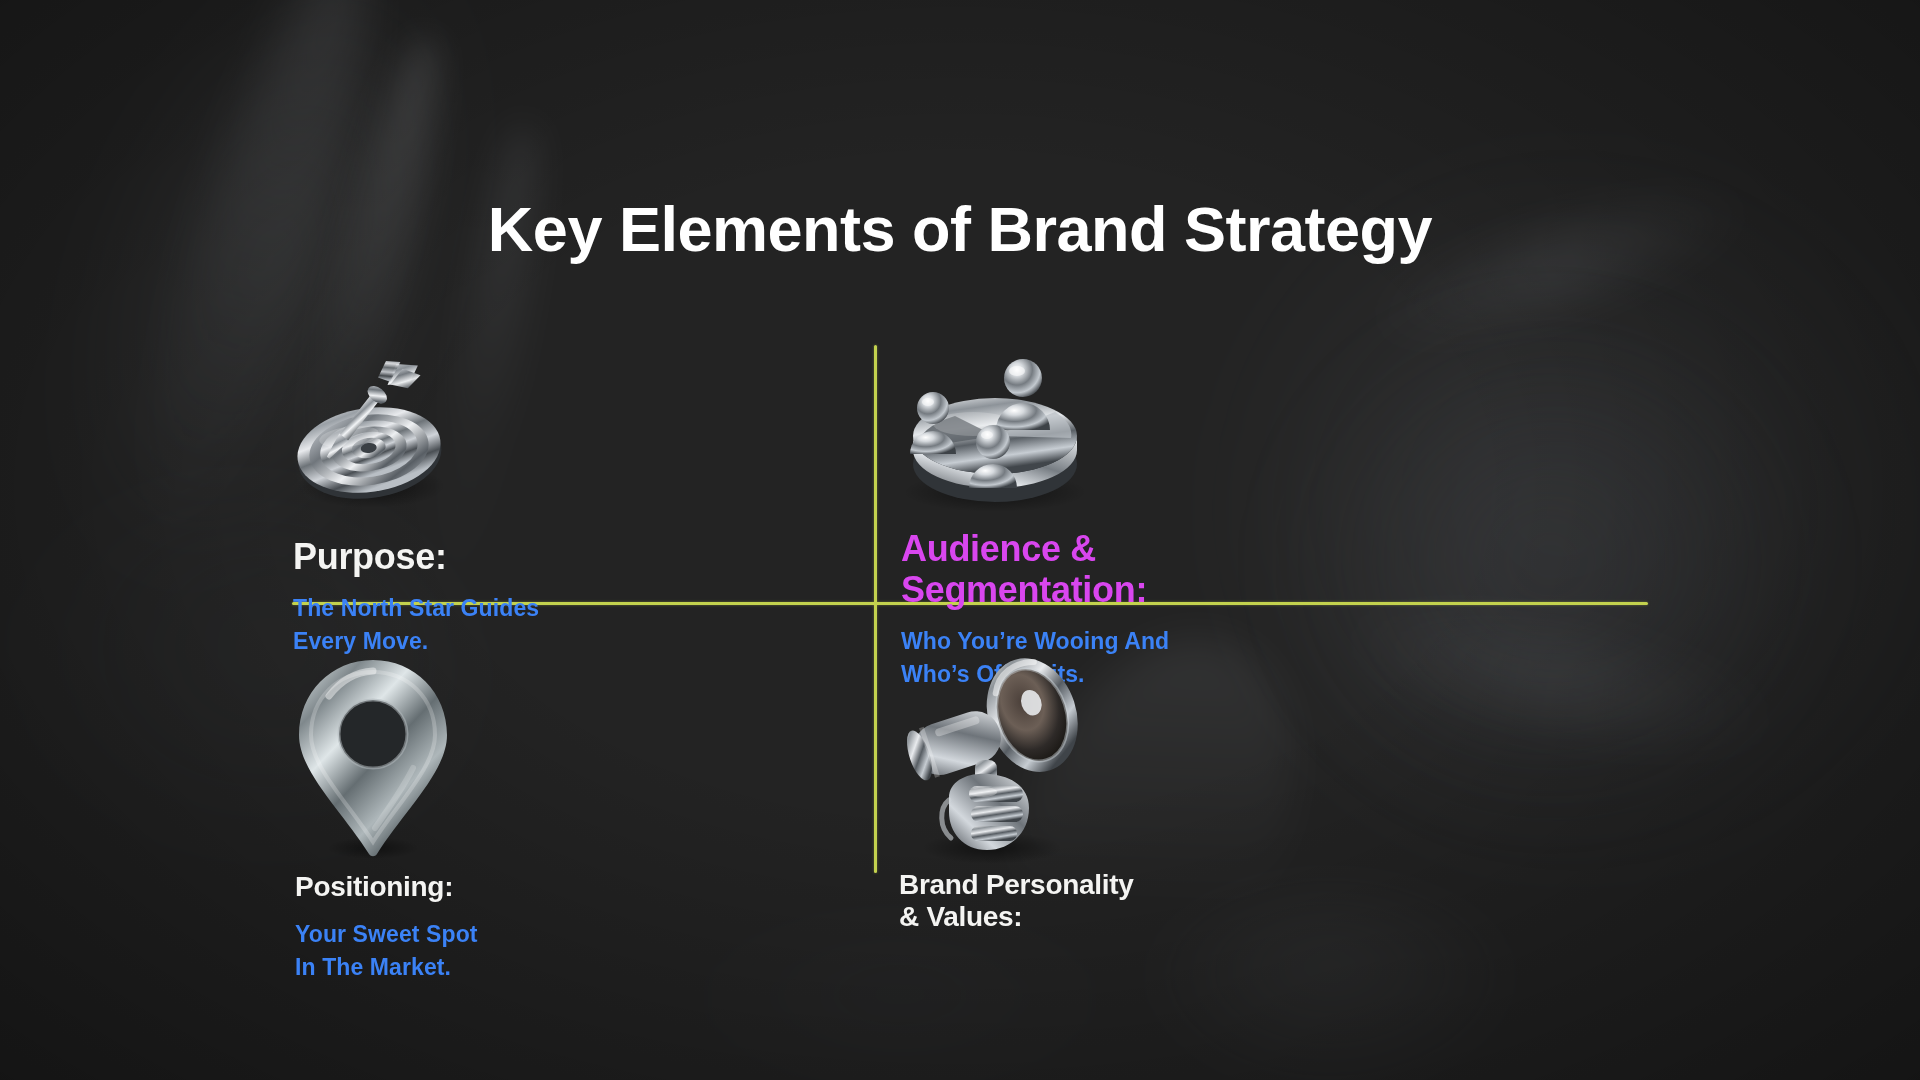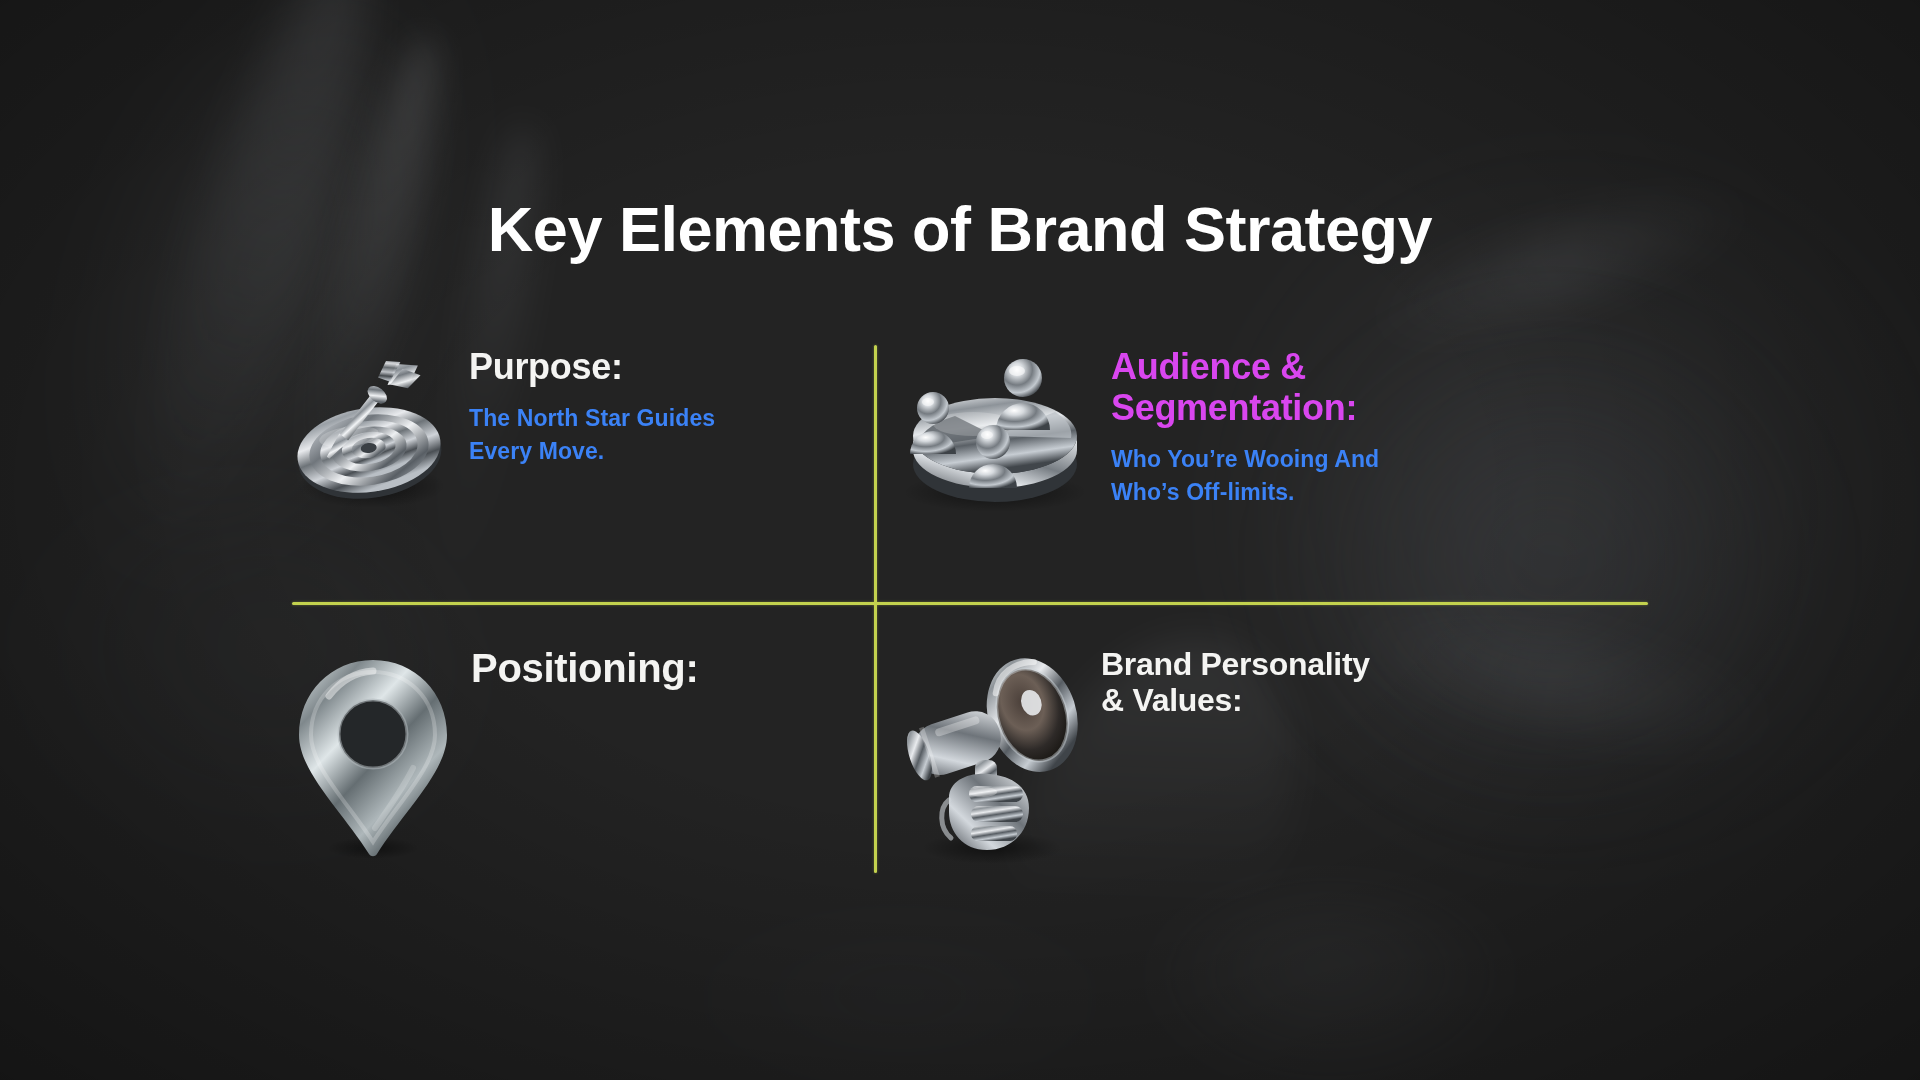--- a/index.html
+++ b/index.html
@@ -88,21 +88,21 @@
   }
   .divider-v {
     position:absolute;
     left:874px; top:345px; width:3px; height:528px;
     border-radius:2px;
   }
 
   
   .grid { position:absolute; inset:0; }
 
-  .cell { position:absolute; display:flex; align-items:flex-start; }
+  .cell { position:absolute; display:flex; align-items:flex-start;flex-direction:column; }
 
   .cell-tl { left:285px;  top:340px; width:580px; }
   .cell-tr { left:895px;  top:340px; width:620px; }
   .cell-bl { left:285px;  top:640px; width:580px; }
   .cell-br { left:895px;  top:640px; width:640px; }
 
   .icon-wrap {
     flex:0 0 auto;
     display:flex; align-items:center; justify-content:center;
     position:relative;
@@ -130,22 +130,22 @@
   .item-desc {
     color:#3b82f6;
     font-weight:700;
     font-size:23px;
     line-height:1.42;
     letter-spacing:.1px;
     white-space:pre-line;
     margin-top:15px;
   }
   .cell-tr .item-title { font-size:36px; }
-  .cell-br .item-title { font-size:32px; }
-  .cell-bl .item-title { font-size:40px; margin-bottom:12px; }
+  .cell-br .item-title { font-size:28px; }
+  .cell-bl .item-title { font-size:28px; margin-bottom:12px; }
   .cell-tl .item-title { font-size:36px; margin-bottom:10px; }
   .cell-tr .item-desc, .cell-br .item-desc { line-height:1.45; }
 
   
   svg.art { display:block; width:100%; height:100%; overflow:visible; }
 </style>
 </head>
 <body>
 
 <div class="stage" style="background: rgb(35, 35, 35);">
@@ -331,20 +331,22 @@
                    C 112 154 150 117 150 85
                    C 150 48 123 22 88 22 Z" fill="none" stroke="#ffffff" stroke-opacity="0.22" stroke-width="4"></path>
           <circle cx="88" cy="84" r="34" fill="#242729"></circle>
           <circle cx="88" cy="84" r="34" fill="none" stroke="#aeb7ba" stroke-opacity="0.55" stroke-width="3"></circle>
           <path d="M 44 46 C 56 30 72 22 88 21" stroke="#ffffff" stroke-opacity="0.45" stroke-width="7" fill="none" stroke-linecap="round"></path>
           <path d="M 128 118 C 120 134 104 158 90 178" stroke="#ffffff" stroke-opacity="0.18" stroke-width="6" fill="none" stroke-linecap="round"></path>
         </svg>
       </div>
       <div class="text-block">
         <div class="item-title" style="color: rgb(244, 244, 242);">Positioning:</div>
+        <div class="item-desc">Your Sweet Spot
+In The Market.</div>
       </div>
     </div>
 
     <div class="cell cell-br">
       <div class="icon-wrap w-mega">
         <svg class="art" viewBox="0 0 210 215" aria-hidden="true">
           <defs>
             <linearGradient id="mg1" x1="0" y1="0" x2="0.5" y2="1">
               <stop offset="0" stop-color="#f2f3f5"></stop>
               <stop offset="0.2" stop-color="#8e9499"></stop>

